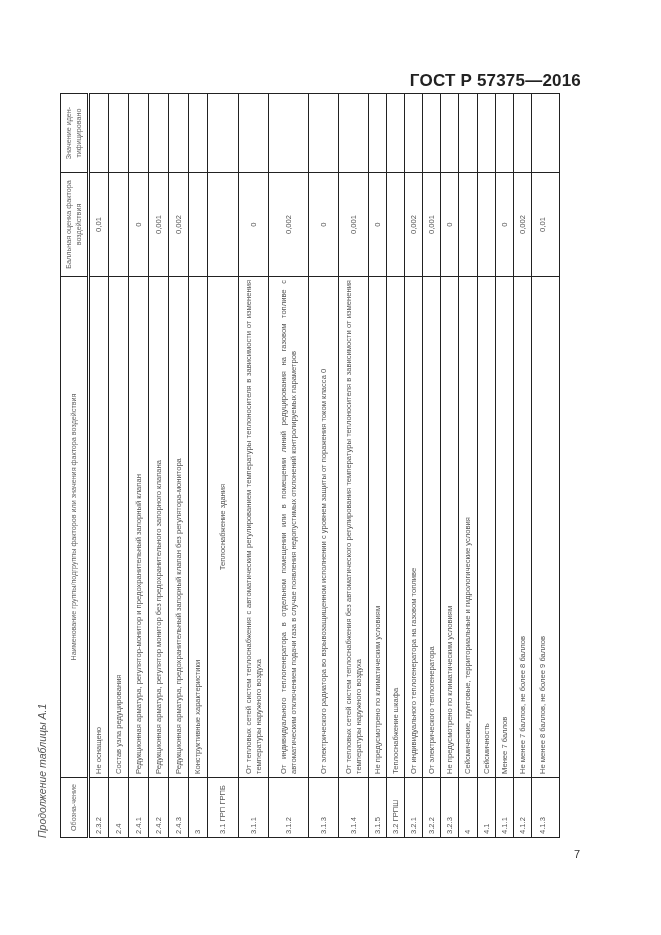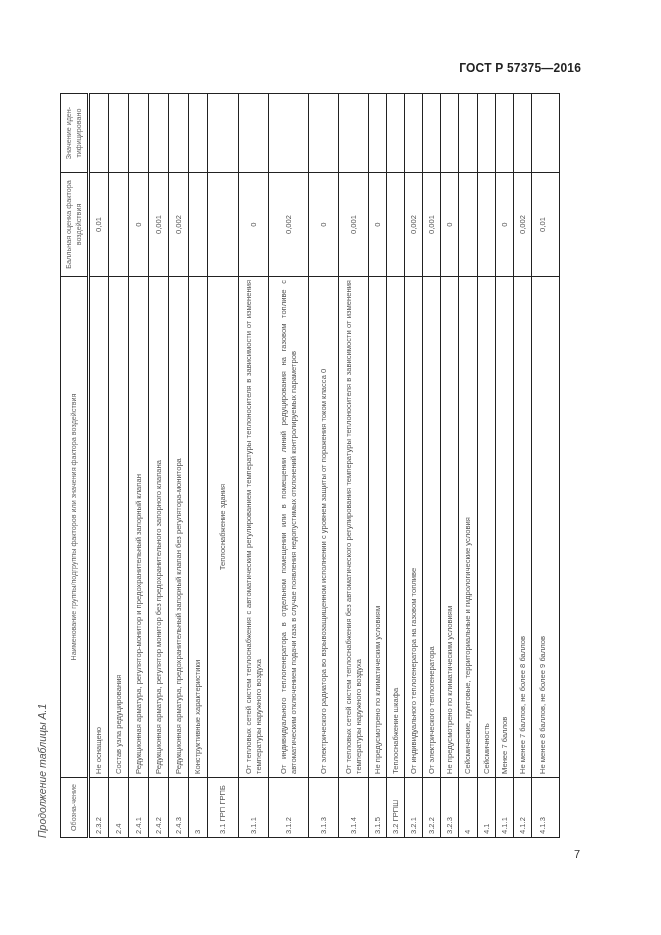--- a/index.html
+++ b/index.html
@@ -1,22 +1,22 @@
 <!DOCTYPE html>
 <html><head>
 <meta charset="utf-8">
 <style>
   html, body { margin: 0; padding: 0; }
   body {
     width: 661px; height: 935px; background: #ffffff; position: relative; overflow: hidden;
     font-family: "Liberation Sans", sans-serif; color: #444;
   }
   .doc-code {
-    position: absolute; top: 61px; right: 80px;
-    font-weight: bold; font-size: 12px; color: #222; letter-spacing: 0.2px;
+    position: absolute; top: 71px; right: 80px;
+    font-weight: bold; font-size: 17px; color: #222; letter-spacing: 0.2px;
   }
   .page-num {
     position: absolute; left: 574px; top: 848px; font-size: 11px; color: #333;
   }
   .caption {
     position: absolute; left: 36px; top: 838px;
     transform-origin: 0 0; transform: rotate(-90deg);
     font-style: italic; font-size: 10.5px; color: #555; white-space: nowrap;
   }
   

